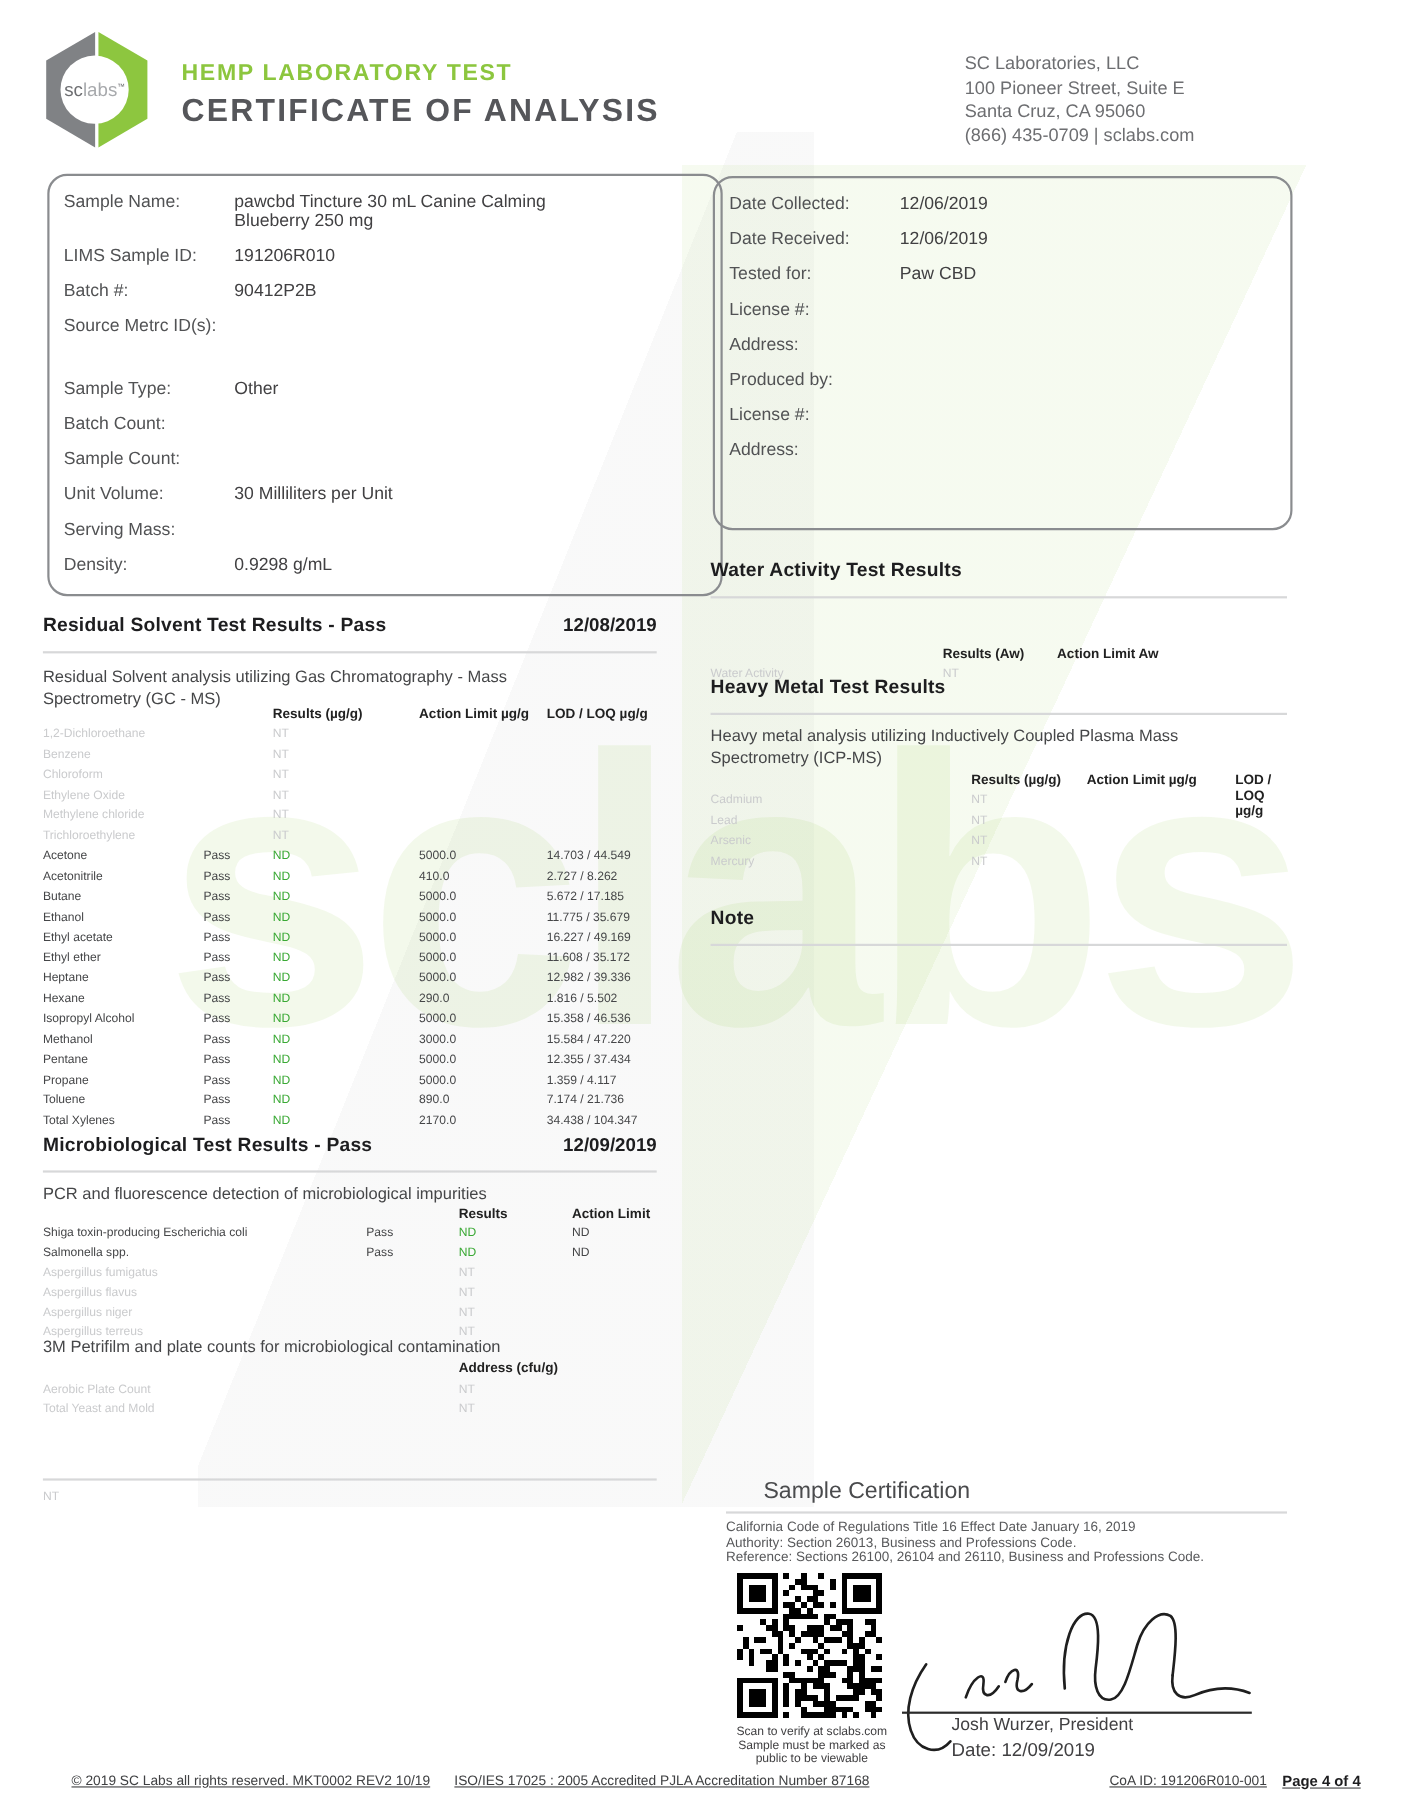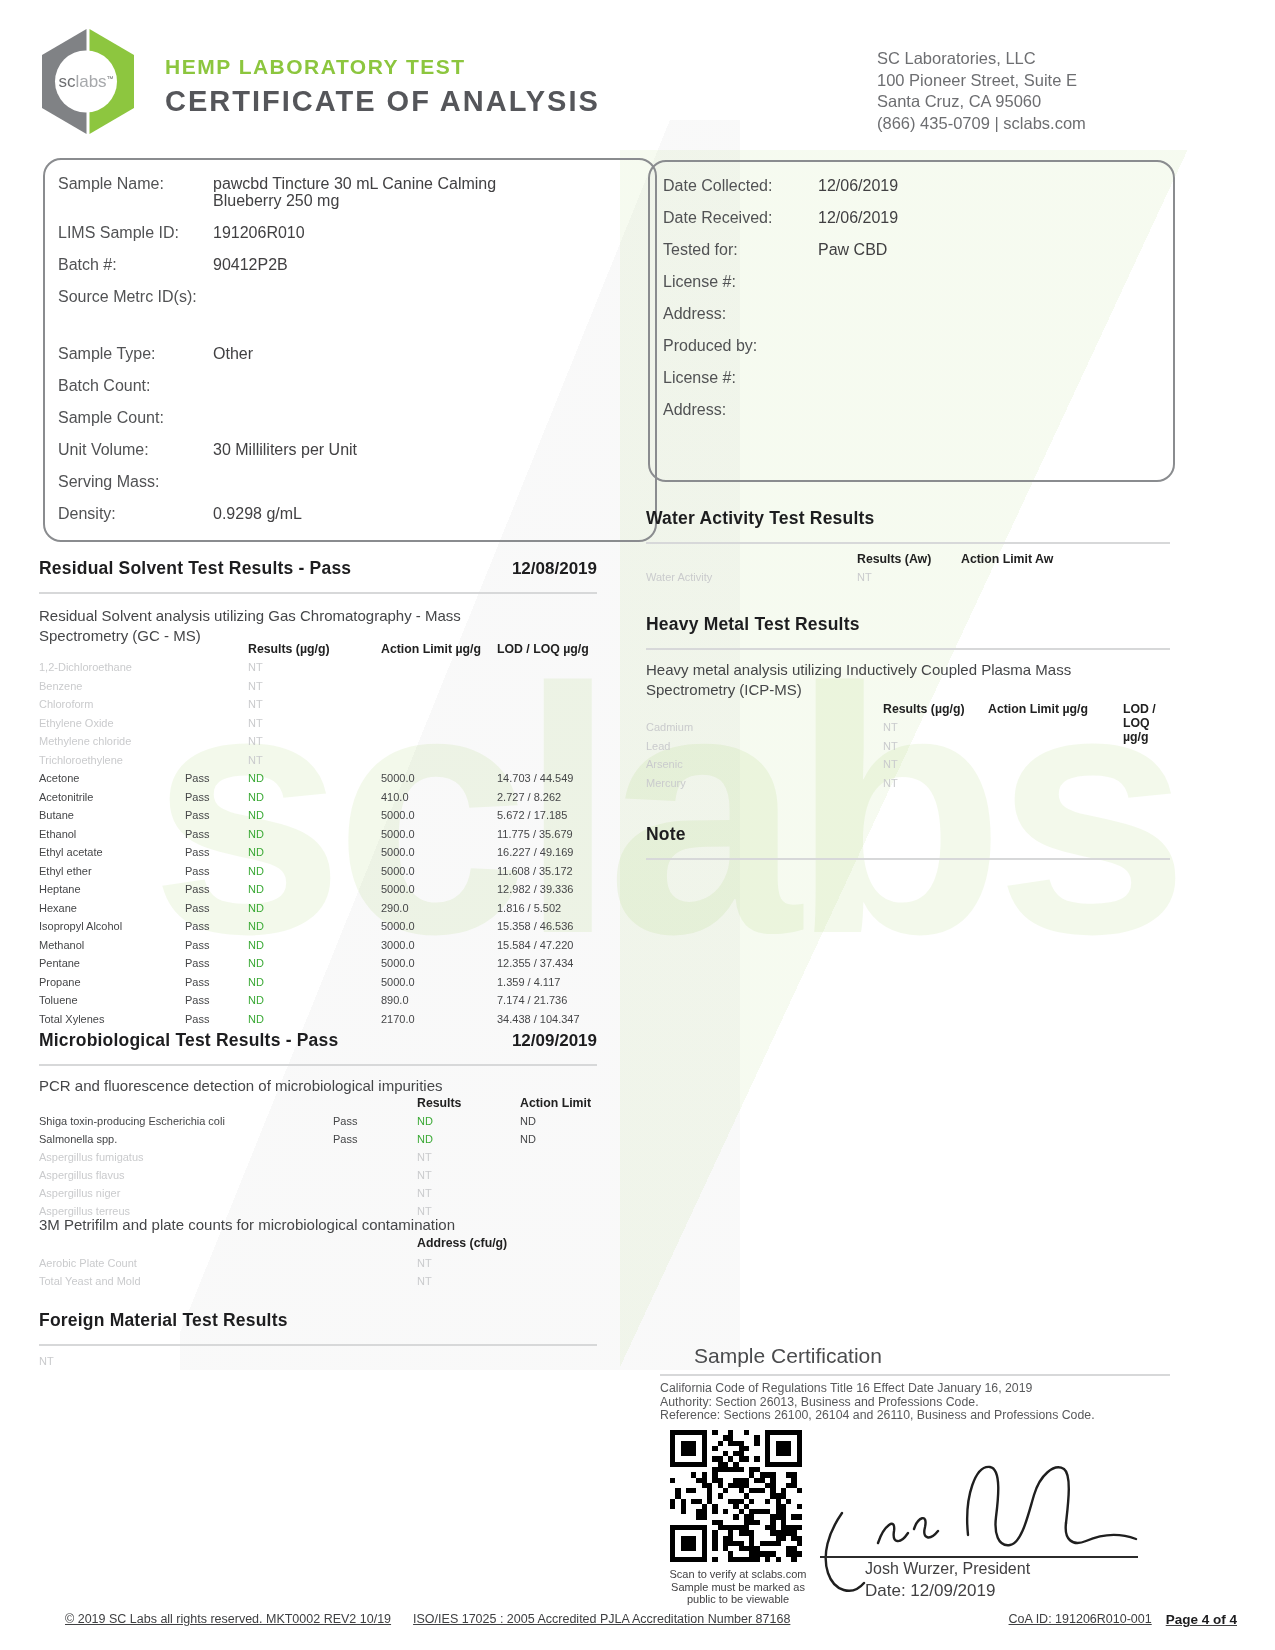--- a/index.html
+++ b/index.html
@@ -34,21 +34,21 @@
   .hdr-row{position:absolute;left:0;right:0;font-size:12.3px;font-weight:bold;color:#212121;}
   .trows{position:absolute;left:0;right:0;}
   .trow{font-size:11px;line-height:18.5px;color:#454648;}
   .trow.lh18{line-height:18px;}
   .trow.muted, .trow.muted span{color:#cacbcd;}
   .nd{color:#3aa935;}
   .nt{color:#cacbcd;}
   .rs-grid{display:grid;grid-template-columns:146px 63px 133px 116px 1fr;}
   .micro-grid{display:grid;grid-template-columns:294px 84px 103px 1fr;}
   .plate-grid{display:grid;grid-template-columns:378px 1fr;}
-  .wa-grid{display:grid;grid-template-columns:211px 104px 1fr;}
+  .wa-grid{display:grid;grid-template-columns:211px 104px 1fr;margin-top:35px;}
   .hm-grid{display:grid;grid-template-columns:237px 105px 135px 1fr;}
   
   .cert-title{font-size:21px;color:#4a4b4d;margin-left:34px;}
   .cert-line{font-size:12.3px;line-height:13.5px;color:#58595b;}
   .qr-caption{position:absolute;text-align:center;font-size:11px;line-height:12.5px;color:#414042;z-index:2;}
   .sig-line{position:absolute;height:2px;background:#2b2b2b;z-index:2;}
   .sig-name{position:absolute;font-size:16px;color:#414042;z-index:2;}
   .sig-date{position:absolute;font-size:17px;color:#414042;z-index:2;}
   
   .footer{position:absolute;left:65px;right:38px;top:1612px;display:flex;font-size:12.5px;color:#3f4042;z-index:2;text-decoration:underline;}
@@ -386,23 +386,20 @@
           <span class="nt">NT</span>
         </div>
         <div class="trow plate-grid muted lh18">
           <span>Total Yeast and Mold</span>
           <span class="nt">NT</span>
         </div>
       </div>
   </div>
 
   <div class="sec" style="left:39px;top:1310px;width:558px;height:70px;">
-    <div class="sec-head">
-      <span class="sec-title">Foreign Material Test Results</span>
-    </div>
     <div class="rule" style="top:34px;"></div>
     <div class="trow nt" style="position:absolute;top:42px;">NT</div>
   </div>
 
   <div class="sec" style="left:646px;top:508px;width:524px;height:90px;">
     <div class="sec-head">
       <span class="sec-title">Water Activity Test Results</span>
     </div>
     <div class="rule" style="top:34px;"></div>
     <div class="hdr-row wa-grid" style="top:44px;">

